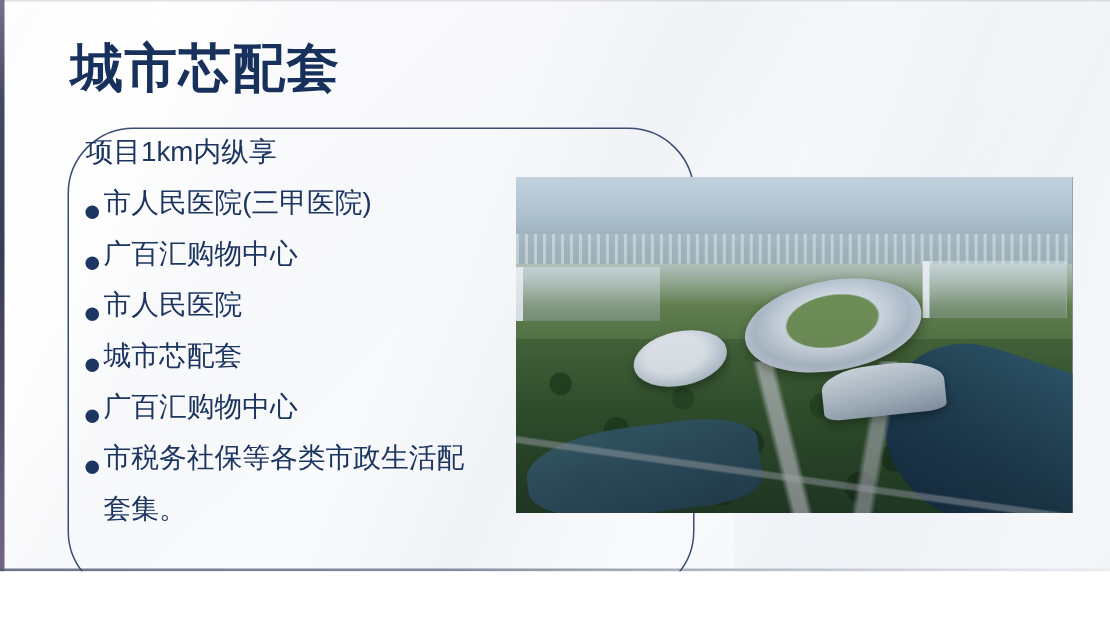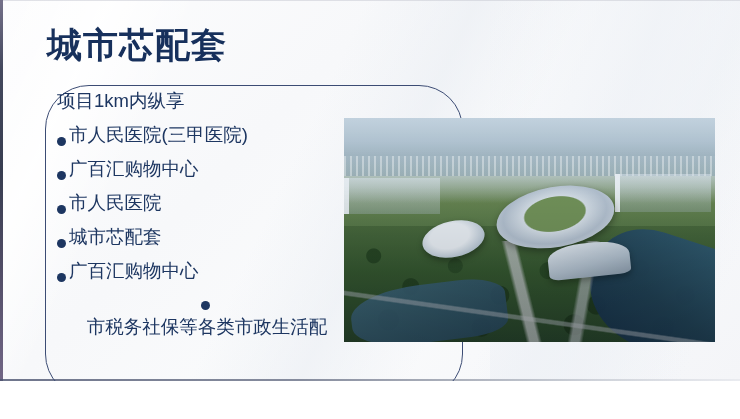--- a/index.html
+++ b/index.html
@@ -89,21 +89,21 @@
   .bullet-list .lead {
     margin: 0;
     padding: 0;
     white-space: nowrap;
   }
   .bullet-list .row {
     display: flex;
     align-items: center;
     white-space: nowrap;
   }
-  .bullet-list .row.wrap { white-space: normal; flex-direction: column; }
+  .bullet-list .row.wrap { white-space: normal; }
   .dot {
     display: inline-block;
     width: 9px;
     height: 9px;
     border-radius: 50%;
     background: #1d3661;
     margin-right: 3px;
     margin-top: 13px;
     flex: 0 0 auto;
   }
@@ -260,20 +260,21 @@
 
     <div class="row">
       <span class="dot"></span>
       <span class="row-text">广百汇购物中心</span>
     </div>
 
     <div class="row wrap">
       <span class="dot"></span>
       <span class="row-text">市税务社保等各类市政生活配</span>
     </div>
+    <div class="cont-line">套集。</div>
   </div>
 
   <div class="photo">
     <div class="ph-layer sky"></div>
     <div class="ph-layer far-city"></div>
     <div class="ph-layer mid-land"></div>
     <div class="ph-layer mid-haze"></div>
     <div class="ph-layer fore-land"></div>
     <div class="ph-layer blocks-left"></div>
     <div class="ph-layer blocks-right"></div>

